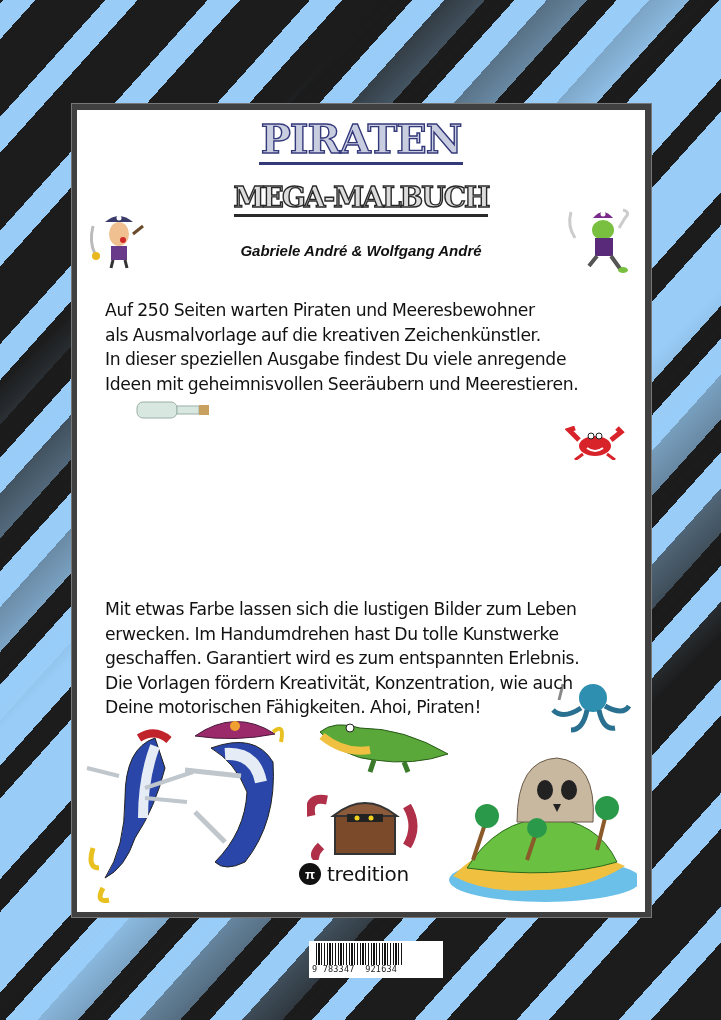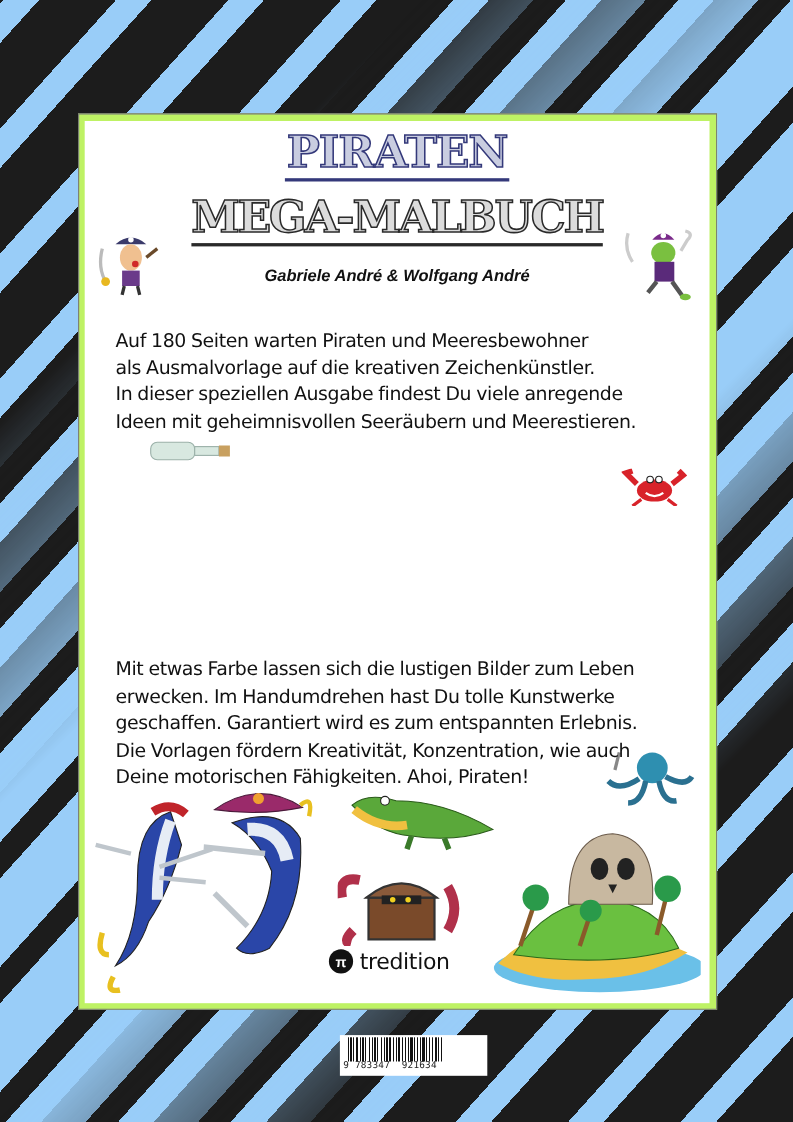--- a/index.html
+++ b/index.html
@@ -6,25 +6,25 @@
   body{width:721px;height:1020px;position:relative;overflow:hidden;background:#1c1c1c;font-family:"Liberation Sans",sans-serif;}
   .bg{position:absolute;inset:0;}
   .bg-narrow{
     background:repeating-linear-gradient(-48deg,#1c1c1c 0 52px,#99cdf8 52px 76px);
   }
   .bg-wide{
     background:repeating-linear-gradient(-48deg,#1c1c1c 0 22px,#99cdf8 22px 76px);
     -webkit-mask-image:linear-gradient(135deg,transparent 0%,transparent 22%,#000 42%,#000 58%,transparent 78%,transparent 100%);
     mask-image:linear-gradient(135deg,transparent 0%,transparent 22%,#000 42%,#000 58%,transparent 78%,transparent 100%);
   }
-  .panel{position:absolute;left:71px;top:103px;width:581px;height:815px;background:#bef264;box-shadow:0 0 0 1px #777 inset;}
+  .panel{position:absolute;left:71px;top:103px;width:581px;height:815px;background:#404040;box-shadow:0 0 0 1px #777 inset;}
   .panel-inner{position:absolute;left:6px;top:7px;right:7px;bottom:6px;background:#fff;}
   .title1{position:absolute;left:0;right:0;top:6px;text-align:center;font-family:"DejaVu Serif",serif;font-weight:bold;font-size:40px;letter-spacing:-1px;color:#c9cde0;-webkit-text-stroke:1.4px #34397a;line-height:46px;}
   .title1 span{border-bottom:3px solid #34397a;padding:0 2px;}
-  .title2{position:absolute;left:0;right:0;top:62px;text-align:center;font-family:"DejaVu Serif",serif;font-weight:bold;font-size:40px;letter-spacing:-2px;color:#dcdcdc;-webkit-text-stroke:1.4px #2a2a2a;line-height:52px;}
+  .title2{position:absolute;left:0;right:0;top:62px;text-align:center;font-family:"DejaVu Serif",serif;font-weight:bold;font-size:28px;letter-spacing:-2px;color:#dcdcdc;-webkit-text-stroke:1.4px #2a2a2a;line-height:52px;}
   .title2 span{border-bottom:3px solid #2a2a2a;}
   .authors{position:absolute;left:0;right:0;top:132px;text-align:center;font-weight:bold;font-style:italic;font-size:15px;color:#111;}
   .para{position:absolute;left:28px;font-family:"DejaVu Sans",sans-serif;font-size:17.2px;line-height:24.5px;color:#111;letter-spacing:-0.35px;word-spacing:-0.5px;white-space:pre;}
   .p1{top:171px;}
   .p2{top:311px;}
   .p3{top:451px;margin-top:36px;}
   .art{position:absolute;}
   .barcode{position:absolute;left:309px;top:941px;width:101px;height:37px;background:#fff;padding-left:33px;}
   .bars{position:absolute;left:7px;top:2px;width:86px;height:22px;
     background:repeating-linear-gradient(90deg,#111 0 1px,#fff 1px 2px,#111 2px 4px,#fff 4px 5px,#111 5px 6px,#fff 6px 8px,#111 8px 9px,#fff 9px 11px);}
@@ -132,21 +132,21 @@
       <path d="M80 82 Q80 20 120 18 Q160 22 156 82 Z" fill="#c8b8a0" stroke="#6a5a4a"></path>
       <ellipse cx="108" cy="50" rx="8" ry="10" fill="#222"></ellipse>
       <ellipse cx="132" cy="50" rx="8" ry="10" fill="#222"></ellipse>
       <path d="M116 64 L120 72 L124 64 Z" fill="#222"></path>
       <path d="M36 120 L50 78 M160 110 L170 70 M90 120 L100 90" stroke="#8a5a2a" stroke-width="4"></path>
       <circle cx="50" cy="76" r="12" fill="#2a9a4a"></circle>
       <circle cx="170" cy="68" r="12" fill="#2a9a4a"></circle>
       <circle cx="100" cy="88" r="10" fill="#2a9a4a"></circle>
     </svg>
 
-    <pre class="para p1">Auf 180 Seiten warten Piraten und Meeresbewohner
+    <pre class="para p1">Auf 250 Seiten warten Piraten und Meeresbewohner
 als Ausmalvorlage auf die kreativen Zeichenkünstler.
 In dieser speziellen Ausgabe findest Du viele anregende
 Ideen mit geheimnisvollen Seeräubern und Meerestieren.</pre>
     <pre class="para p3">Mit etwas Farbe lassen sich die lustigen Bilder zum Leben
 erwecken. Im Handumdrehen hast Du tolle Kunstwerke
 geschaffen. Garantiert wird es zum entspannten Erlebnis.
 Die Vorlagen fördern Kreativität, Konzentration, wie auch
 Deine motorischen Fähigkeiten. Ahoi, Piraten!</pre>
 
     <div class="publisher">

